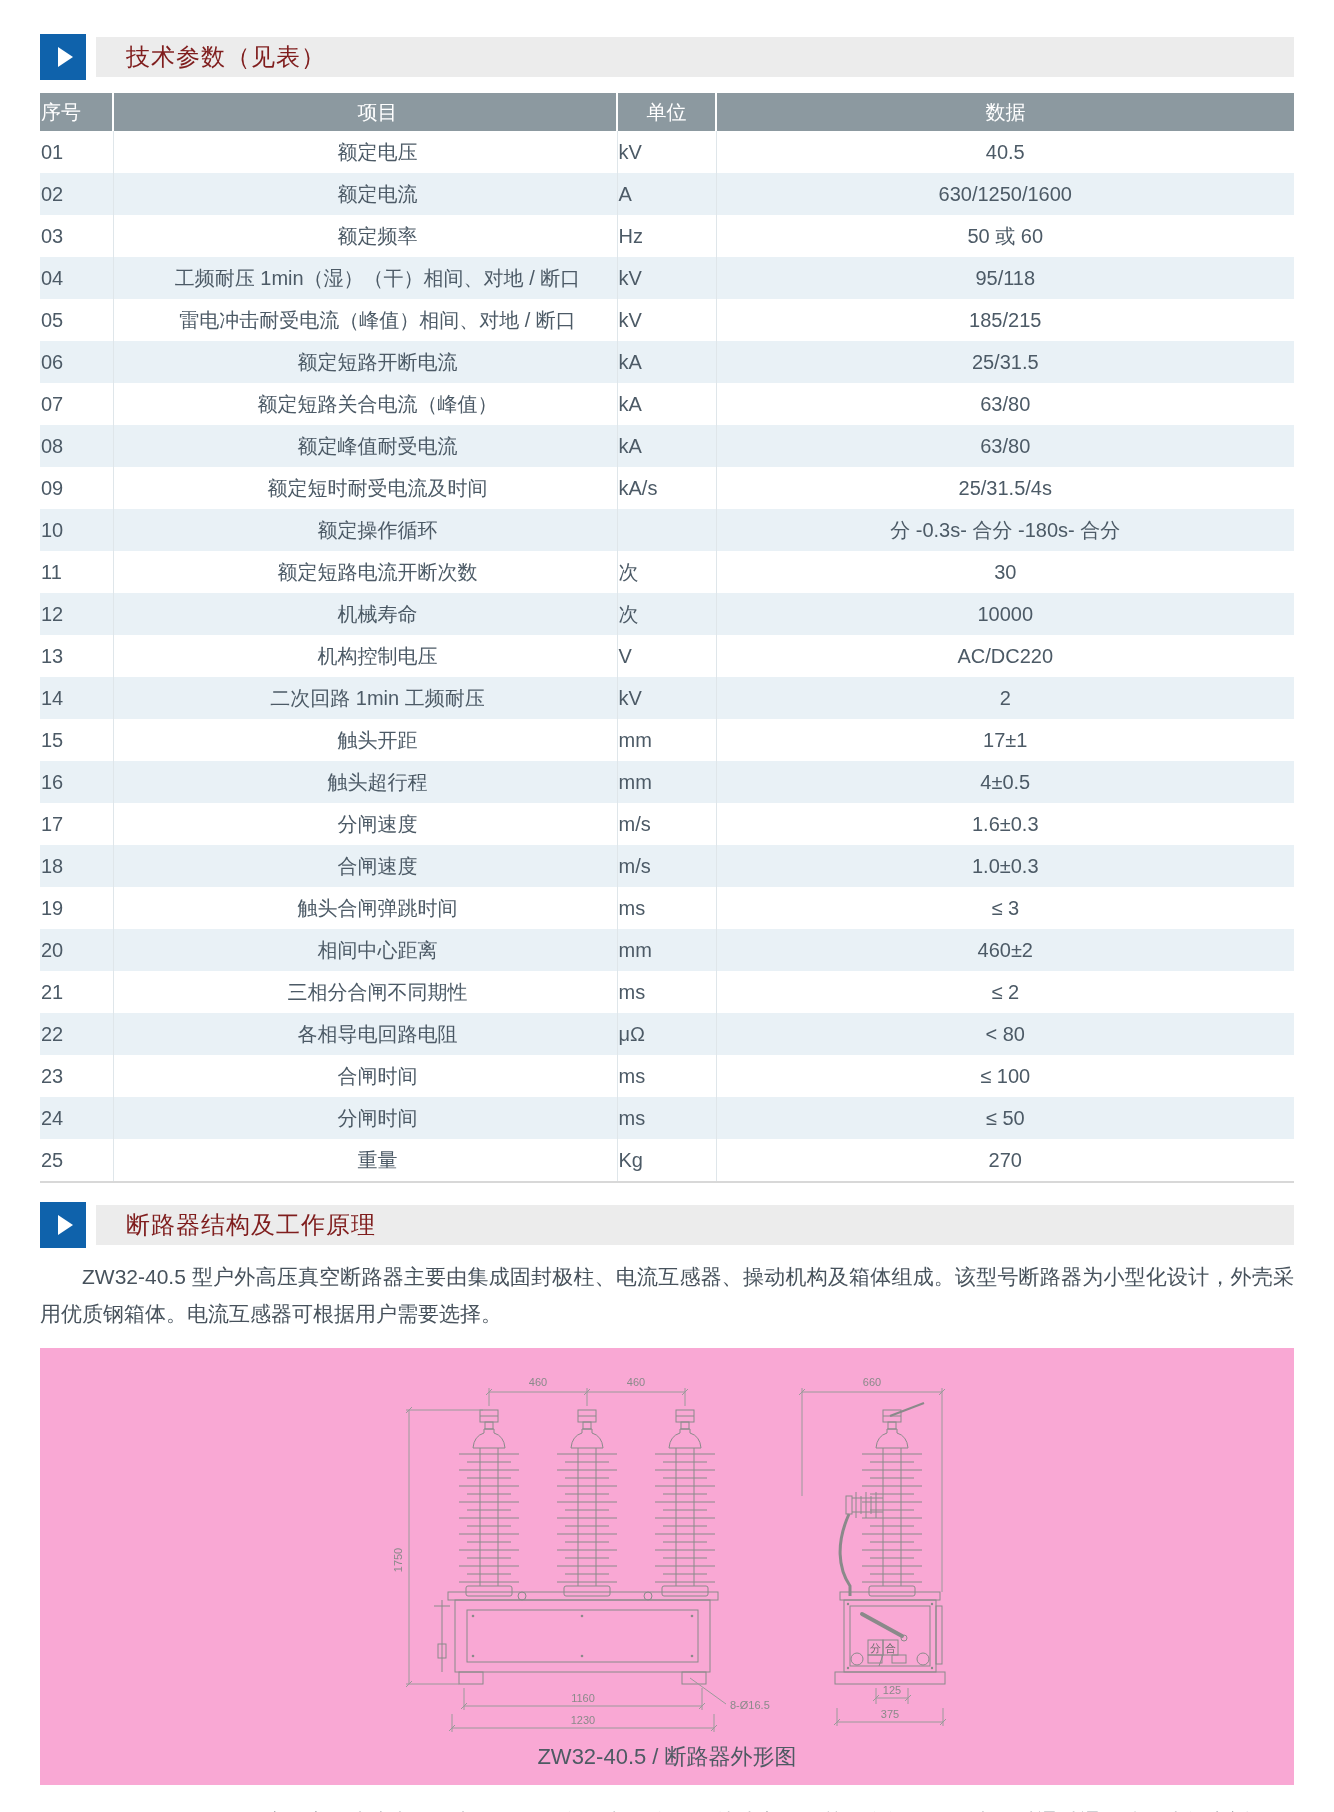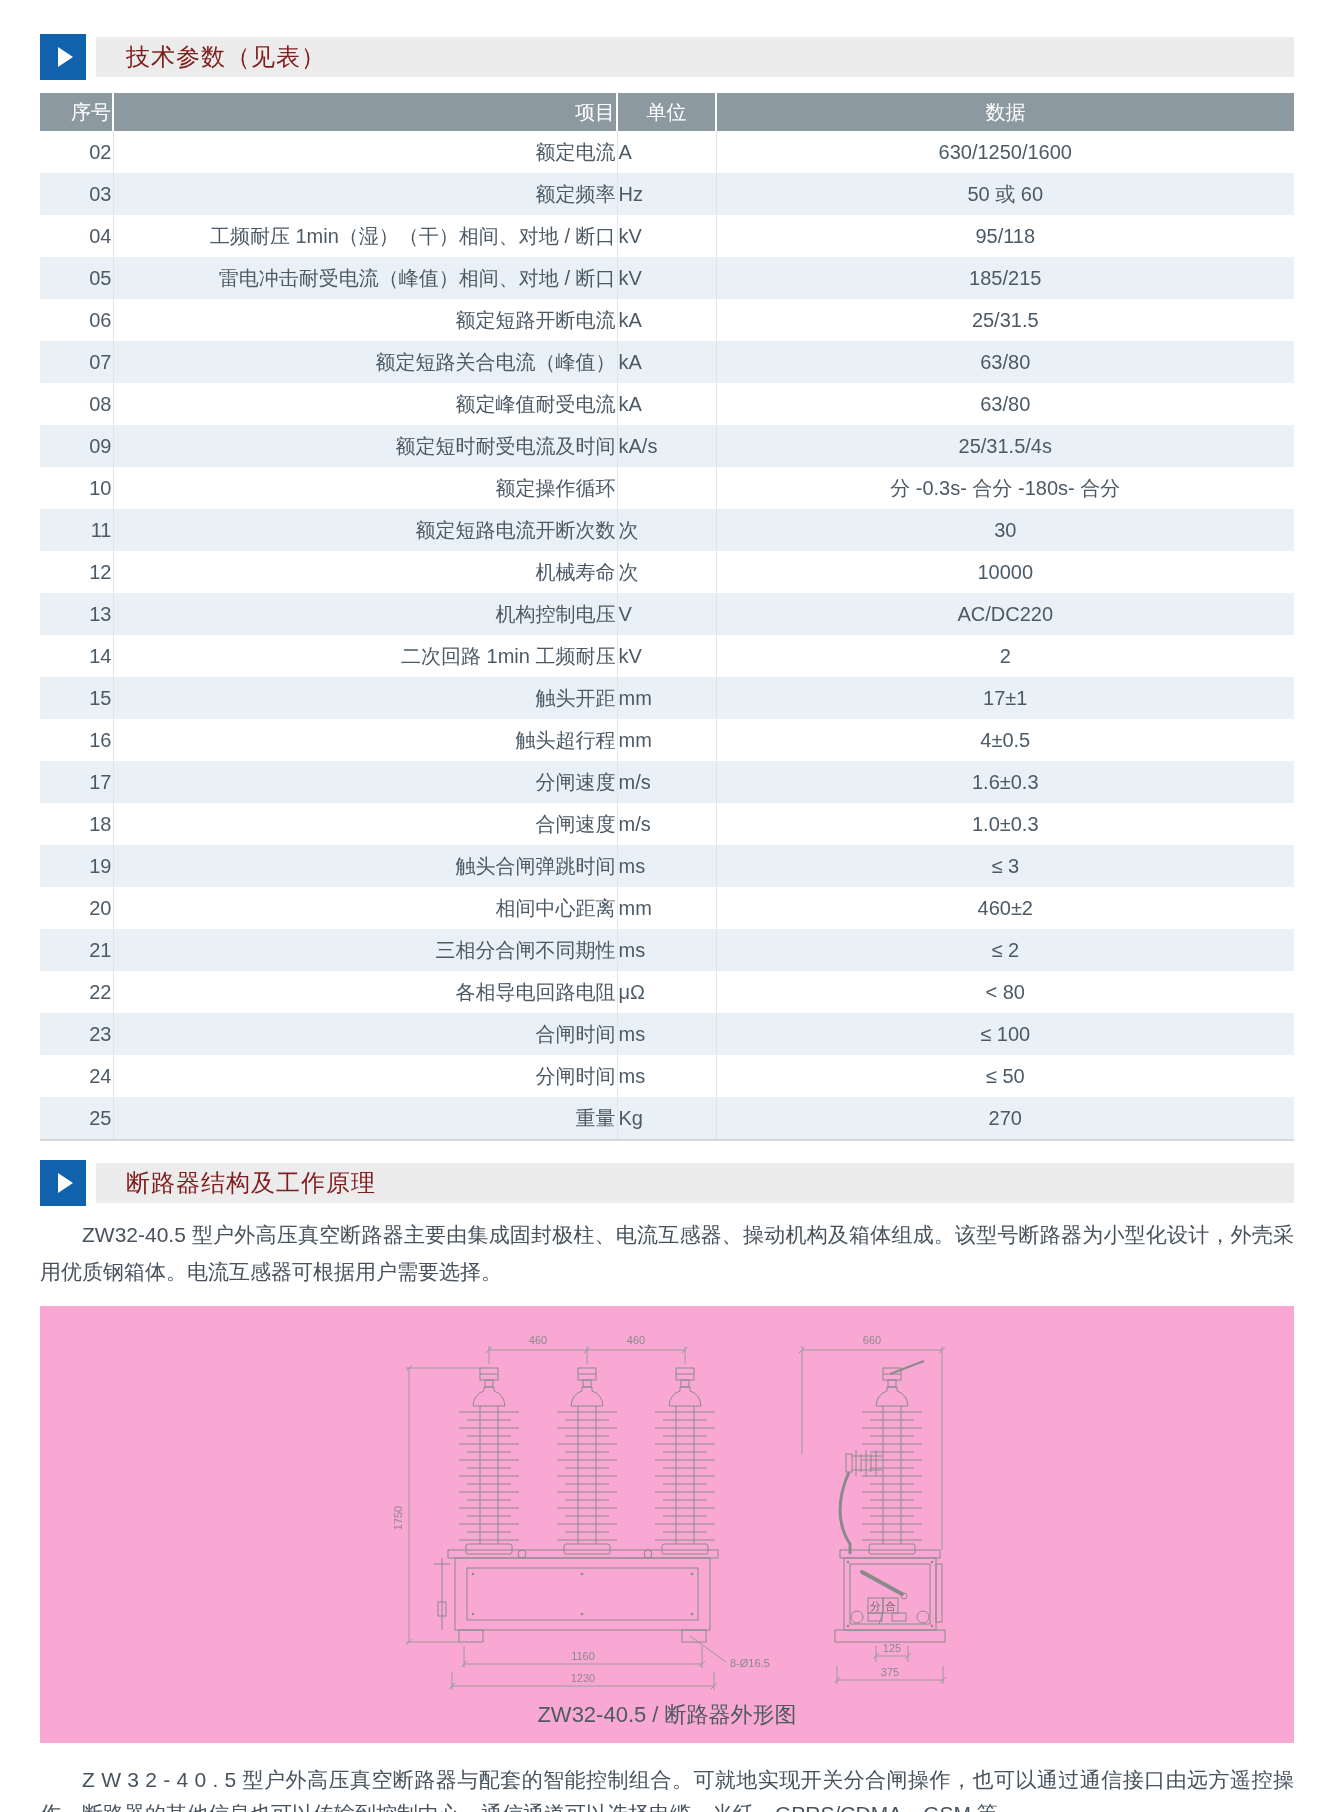--- a/index.html
+++ b/index.html
@@ -24,22 +24,22 @@
   
   table.params{width:100%;border-collapse:collapse;table-layout:fixed;margin-top:13px;}
   table.params th{
     background:#8c99a0;color:#ffffff;font-weight:normal;font-size:20px;height:36px;
   }
   table.params th + th{border-left:2px solid #ffffff;}
   table.params td{height:40px;font-size:20px;color:#4c5a66;}
   table.params td + td{border-left:1px solid #dfe6ea;}
   table.params tbody tr:nth-child(even){background:#e9f1f6;}
   table.params tbody tr:last-child td{border-bottom:2px solid #d8d8d8;}
-  .c-idx{width:70px;text-align:right;}
-  .c-item{width:475px;text-align:right;padding-left:26px;}
+  .c-idx{width:70px;text-align:left;}
+  .c-item{width:475px;text-align:center;padding-left:26px;}
   .c-unit{width:95px;}
   .c-data{text-align:center;}
 
   
   .para{font-size:21px;line-height:37px;color:#47525c;text-indent:2em;
     text-align:justify;margin:10px 0 16px 0;}
   .para2{margin-top:20px;line-height:34px;}
 
   
   .panel{margin-top:10px;background:#f9a8d4;height:437px;}
@@ -66,20 +66,26 @@
   <table class="params">
     <thead>
       <tr>
         <th class="c-idx">序号</th>
         <th class="c-item">项目</th>
         <th class="c-unit">单位</th>
         <th class="c-data">数据</th>
       </tr>
     </thead>
     <tbody>
+        <tr>
+        <td class="c-idx">01</td>
+        <td class="c-item">额定电压</td>
+        <td class="c-unit">kV</td>
+        <td class="c-data">40.5</td>
+      </tr>
         <tr>
         <td class="c-idx">02</td>
         <td class="c-item">额定电流</td>
         <td class="c-unit">A</td>
         <td class="c-data">630/1250/1600</td>
       </tr>
         <tr>
         <td class="c-idx">03</td>
         <td class="c-item">额定频率</td>
         <td class="c-unit">Hz</td>

